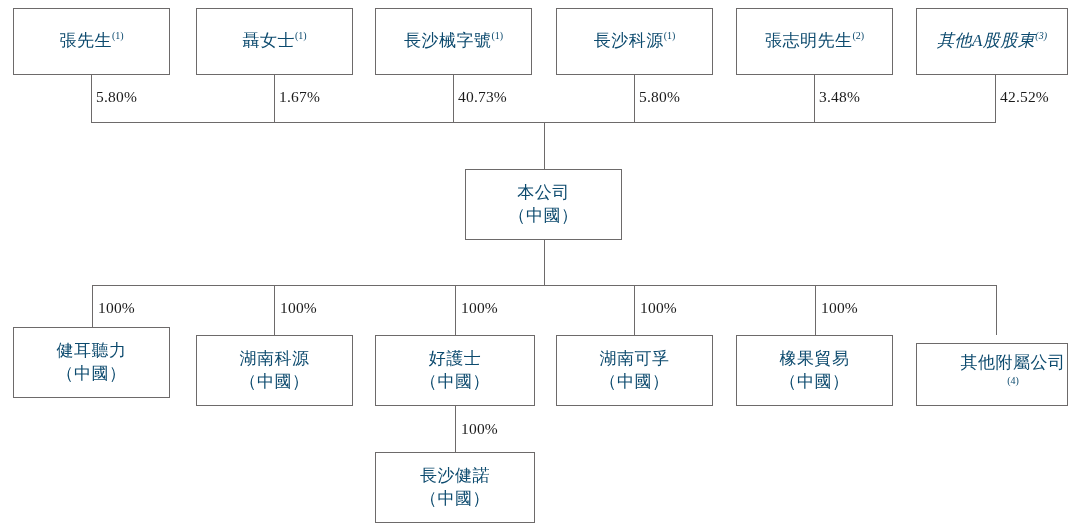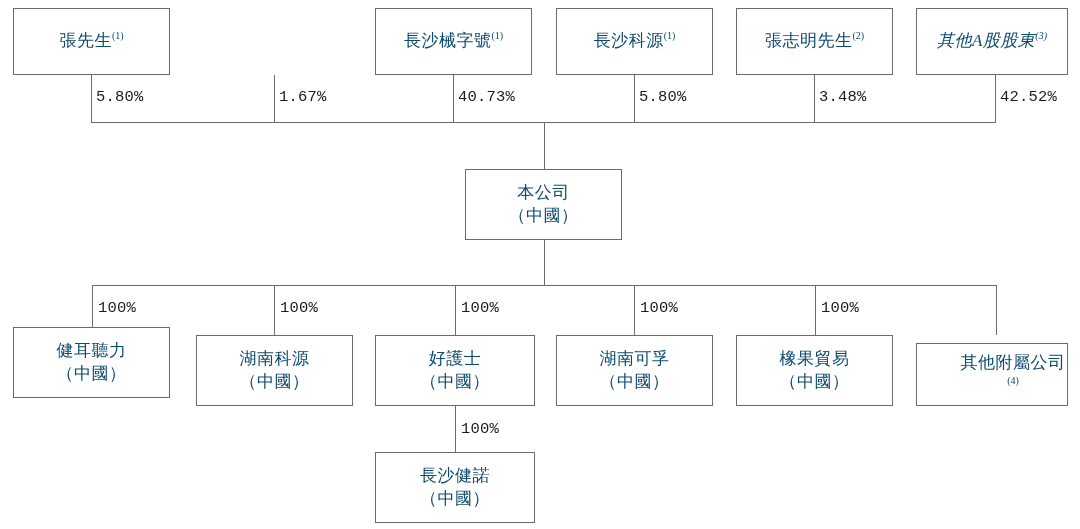--- a/index.html
+++ b/index.html
@@ -42,32 +42,34 @@
     background: #6d6a6a;
   }
   .vline { width: 1px; }
   .hline { height: 1px; }
   .pct {
     position: absolute;
     font-size: 15.5px;
     color: #1b1b1b;
     white-space: nowrap;
     letter-spacing: 0.2px;
-    font-family: Liberation Mono, monospace;
   }
 </style>
 </head>
 <body>
 
 <div id="diagram">
 
   <div class="node" style="left:13px; top:8px; width:157px; height:67px;">
     <span><span>張先生</span><span class="sup">(1)</span></span>
   </div>
 
+  <div class="node" style="left:196px; top:8px; width:157px; height:67px;">
+    <span><span>聶女士</span><span class="sup">(1)</span></span>
+  </div>
 
   <div class="node" style="left:375px; top:8px; width:157px; height:67px;">
     <span><span>長沙械字號</span><span class="sup">(1)</span></span>
   </div>
 
   <div class="node" style="left:556px; top:8px; width:157px; height:67px;">
     <span><span>長沙科源</span><span class="sup">(1)</span></span>
   </div>
 
   <div class="node" style="left:736px; top:8px; width:157px; height:67px;">

